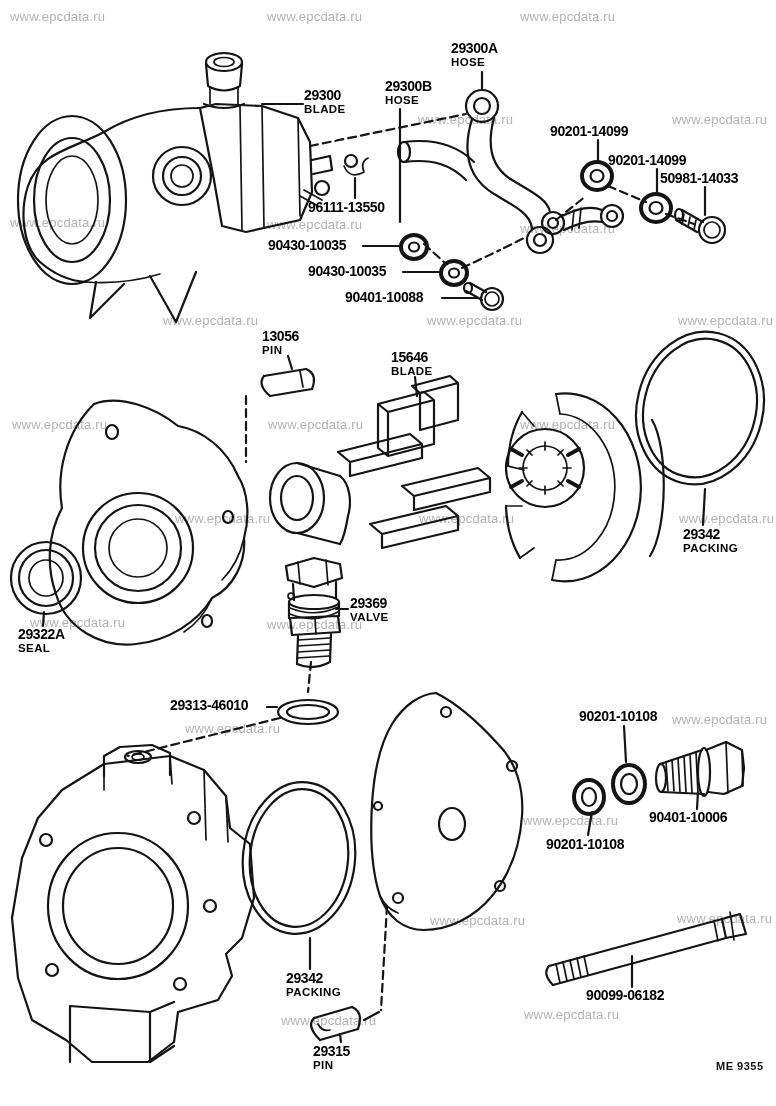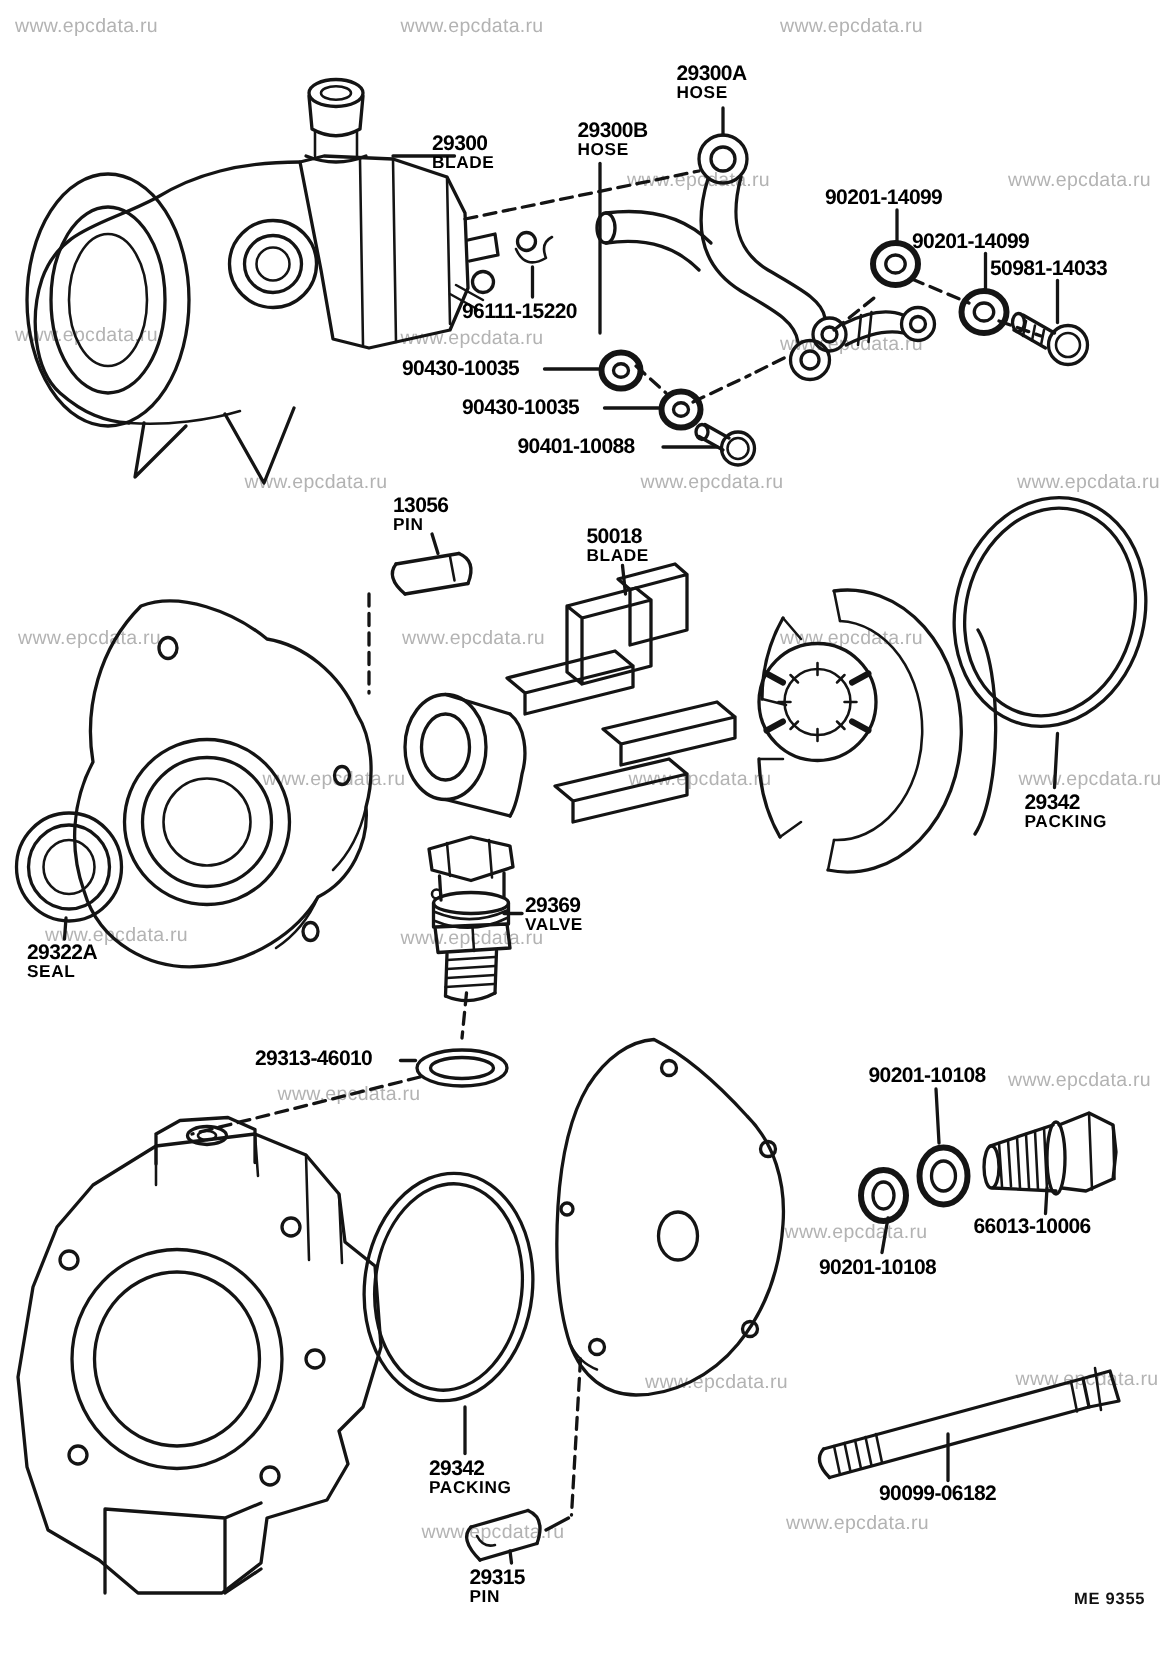--- a/index.html
+++ b/index.html
@@ -313,51 +313,51 @@
   </svg>
 
   <div class="co" style="left:451px;top:41px">
       <span class="num">29300A</span>
       <span class="sub">HOSE</span>
     </div>
   <div class="co" style="left:385px;top:79px">
       <span class="num">29300B</span>
       <span class="sub">HOSE</span>
     </div>
-  <div class="co" style="left:288px;top:88px">
+  <div class="co" style="left:304px;top:88px">
       <span class="num">29300</span>
       <span class="sub">BLADE</span>
     </div>
   <div class="co" style="left:550px;top:124px">
       <span class="num">90201-14099</span>
     </div>
   <div class="co" style="left:608px;top:153px">
       <span class="num">90201-14099</span>
     </div>
   <div class="co" style="left:660px;top:171px">
       <span class="num">50981-14033</span>
     </div>
   <div class="co" style="left:308px;top:200px">
-      <span class="num">96111-15220</span>
+      <span class="num">96111-13550</span>
     </div>
   <div class="co" style="left:268px;top:238px">
       <span class="num">90430-10035</span>
     </div>
   <div class="co" style="left:308px;top:264px">
       <span class="num">90430-10035</span>
     </div>
   <div class="co" style="left:345px;top:290px">
       <span class="num">90401-10088</span>
     </div>
   <div class="co" style="left:262px;top:329px">
       <span class="num">13056</span>
       <span class="sub">PIN</span>
     </div>
   <div class="co" style="left:391px;top:350px">
-      <span class="num">50018</span>
+      <span class="num">15646</span>
       <span class="sub">BLADE</span>
     </div>
   <div class="co" style="left:683px;top:527px">
       <span class="num">29342</span>
       <span class="sub">PACKING</span>
     </div>
   <div class="co" style="left:18px;top:627px">
       <span class="num">29322A</span>
       <span class="sub">SEAL</span>
     </div>
@@ -365,21 +365,21 @@
       <span class="num">29369</span>
       <span class="sub">VALVE</span>
     </div>
   <div class="co" style="left:170px;top:698px">
       <span class="num">29313-46010</span>
     </div>
   <div class="co" style="left:579px;top:709px">
       <span class="num">90201-10108</span>
     </div>
   <div class="co" style="left:649px;top:810px">
-      <span class="num">66013-10006</span>
+      <span class="num">90401-10006</span>
     </div>
   <div class="co" style="left:546px;top:837px">
       <span class="num">90201-10108</span>
     </div>
   <div class="co" style="left:286px;top:971px">
       <span class="num">29342</span>
       <span class="sub">PACKING</span>
     </div>
   <div class="co" style="left:313px;top:1044px">
       <span class="num">29315</span>

